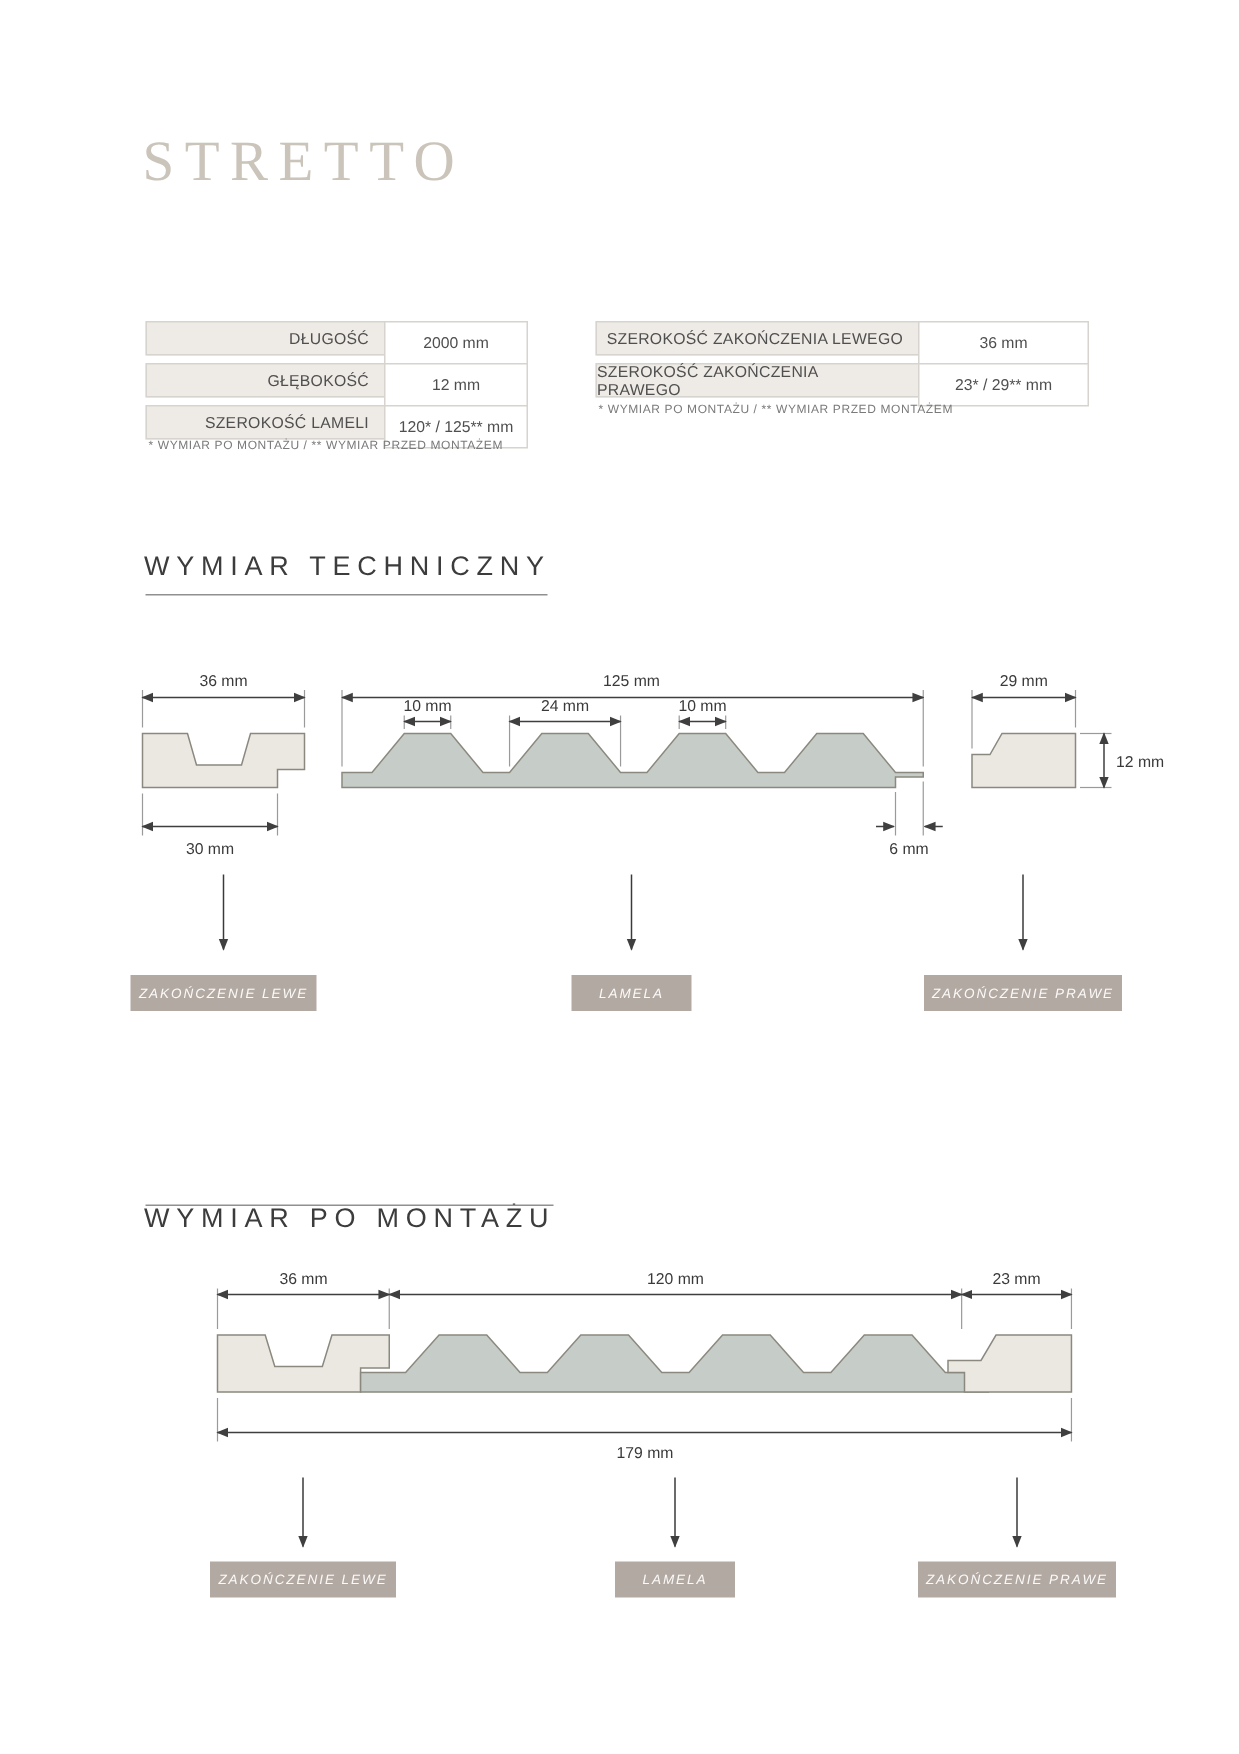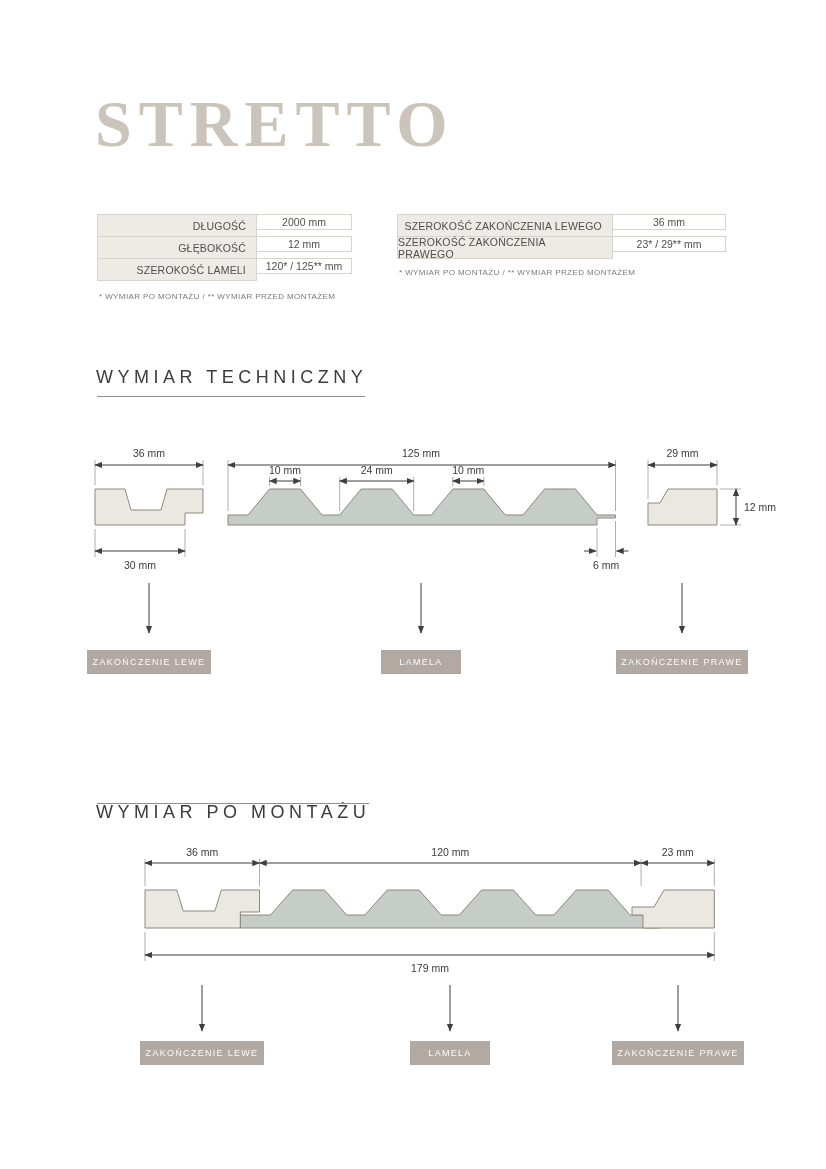--- a/index.html
+++ b/index.html
@@ -1,27 +1,27 @@
 <!DOCTYPE html>
 <html><head>
 <meta charset="utf-8">
 <style>
   * { margin:0; padding:0; box-sizing:border-box; }
   html,body { background:#ffffff; }
   body { font-family:"Liberation Sans", sans-serif; }
   .page { position:relative; width:826px; height:1169px; background:#ffffff; overflow:hidden; }
 
   .brand { position:absolute; left:95px; top:86px; font-family:"Liberation Serif", serif;
-           font-weight:700; font-size:66px; letter-spacing:7px; color:#cbc4ba; }
+           font-weight:400; font-size:38px; letter-spacing:7px; color:#cbc4ba; }
 
   .spec-table { position:absolute; }
   .trow { display:flex; margin-top:-1px; }
   .tlabel { background:#eeeae5; border:1px solid #d7d3ce; height:23px; display:flex; align-items:center;
             justify-content:flex-end; padding-right:10px; font-size:10.5px; color:#4f4f4f; letter-spacing:0.2px; }
-  .tvalue { background:#ffffff; border:1px solid #d7d3ce; margin-left:-1px; height:16px; display:flex;
+  .tvalue { background:#ffffff; border:1px solid #d7d3ce; margin-left:-1px; height:29px; display:flex;
             align-items:center; justify-content:center; font-size:10.5px; color:#4f4f4f; }
   .t-left { left:97px; top:215px; }
   .t-left .tlabel { width:160px; }
   .t-left .tvalue { width:96px; }
   .t-right { left:397px; top:215px;border-radius:22px; }
   .t-right .tlabel { width:216px; }
   .t-right .tvalue { width:114px; }
 
   .footnote { position:absolute; font-size:8px; color:#7a7a7a; letter-spacing:0.4px;text-align:center; }
   .fn-left { left:99px; top:292px; }
@@ -40,21 +40,21 @@
 
   .profile-light { fill:#ebe8e2; stroke:#8b897f; stroke-width:1; }
   .profile-gray  { fill:#c6ccc7; stroke:#8b897f; stroke-width:1; }
   .dim { stroke:#3f3f3f; stroke-width:1; fill:none; }
   .ext { stroke:#9a9a9a; stroke-width:0.8; fill:none; }
   .dim-text { font-family:"Liberation Sans", sans-serif; font-size:10.5px; fill:#3a3a3a; text-anchor:middle; }
   .dim-text.start { text-anchor:start; }
   .down-arrow { stroke:#3a3a3a; stroke-width:1; fill:none; }
 
   .part-label { position:absolute; height:24px; background:#b3a9a3; color:#fbfaf8; font-size:9px;
-                letter-spacing:1.3px; display:flex; align-items:center; justify-content:center; }
+                letter-spacing:1.3px; display:flex; align-items:center; justify-content:center;font-style:italic; }
 </style>
 </head>
 <body>
 
 <div class="page">
 
   <div class="brand">STRETTO</div>
 
   <div class="spec-table t-left">
     <div class="trow">

